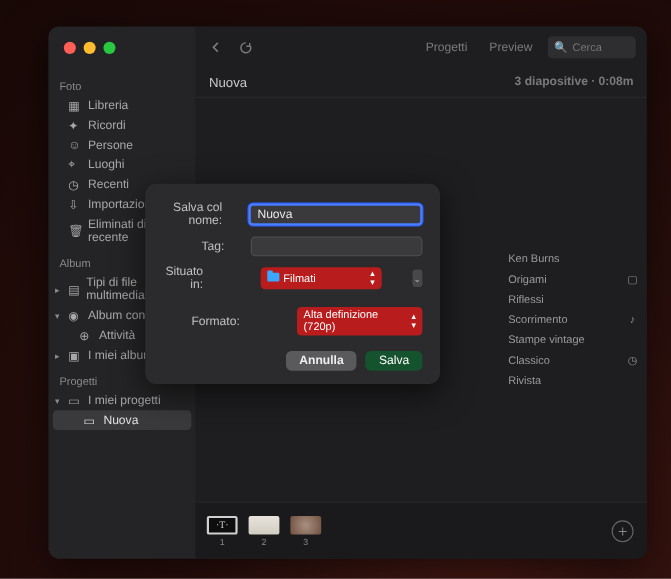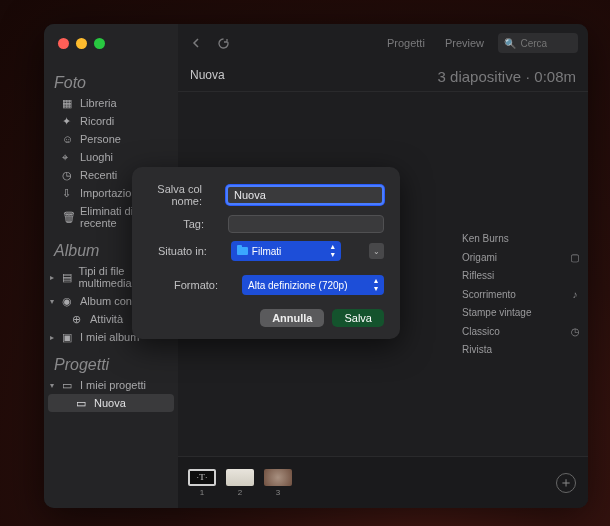--- a/index.html
+++ b/index.html
@@ -2,56 +2,56 @@
 <html><head>
 <meta charset="utf-8">
 <style>
   * { box-sizing: border-box; margin: 0; padding: 0; font-family: -apple-system, "Helvetica Neue", Arial, sans-serif; }
   body { background: radial-gradient(circle at 70% 90%, #4a1a14 0%, #2a0f0c 40%, #180806 100%); width: 610px; height: 526px; overflow: hidden; position: relative; }
   .window { position: absolute; left: 44px; top: 24px; width: 544px; height: 484px; background: #1c1c1e; border-radius: 10px; box-shadow: 0 10px 40px rgba(0,0,0,0.6); display: flex; overflow: hidden; }
   .traffic { position: absolute; top: 14px; left: 14px; display: flex; gap: 7px; z-index: 5; }
   .traffic span { width: 11px; height: 11px; border-radius: 50%; }
   .tl-close { background: #ff5f57; } .tl-min { background: #febc2e; } .tl-max { background: #28c840; }
   .sidebar { width: 134px; background: #242426; padding-top: 40px; color: #9a9a9c; font-size: 11px; }
-  .sb-section { padding: 4px 0 2px 10px; text-transform: none; color: #8a8a8c; font-size: 16px; margin-top: 6px; font-style: italic; }
+  .sb-section { padding: 4px 0 2px 10px; text-transform: none; color: #8a8a8c; font-size: 10px; margin-top: 6px; }
   .sb-item { display: flex; align-items: center; gap: 6px; padding: 3px 8px 3px 18px; color: #a8a8aa; position: relative; }
   .sb-item.sub { padding-left: 28px; }
   .sb-item.sel { background: #3a3a3c; border-radius: 4px; margin: 0 4px; color: #e0e0e2; }
   .sb-item .disc { position: absolute; left: 6px; font-size: 8px; color: #8a8a8c; }
   .sb-ico { width: 12px; height: 12px; display: inline-block; }
   .sb-lock { margin-left: auto; font-size: 9px; color: #7a7a7c; }
   .main { flex: 1; background: #1e1e20; display: flex; flex-direction: column; position: relative; }
   .toolbar { height: 38px; display: flex; align-items: center; padding: 0 10px; gap: 8px; }
   .nav-btn { width: 18px; height: 18px; color: #7a7a7c; display: flex; align-items: center; justify-content: center; }
   .tb-spacer { flex: 1; }
   .tb-tab { color: #7a7a7c; font-size: 11px; padding: 2px 6px; }
   .search { background: #2e2e30; border-radius: 4px; height: 20px; width: 80px; display: flex; align-items: center; padding: 0 6px; gap: 4px; }
   .search input { background: transparent; border: none; outline: none; color: #aaa; font-size: 10px; width: 100%; }
   .content-head { display: flex; justify-content: space-between; padding: 6px 12px; color: #c8c8ca; font-size: 12px; border-bottom: 1px solid #2a2a2c; }
-  .content-head .meta { color: #7a7a7c; font-size: 15px; }
+  .content-head .meta { color: #7a7a7c; font-size: 11px; font-weight: bold; }
   .stage { flex: 1; position: relative; }
   .themes { position: absolute; right: 6px; top: 140px; display: flex; flex-direction: column; gap: 4px; font-size: 10px; color: #9a9a9c; }
   .theme-row { display: flex; align-items: center; justify-content: space-between; width: 120px; padding: 1px 0; }
   .theme-ico { width: 14px; height: 14px; color: #8a8a8c; display: flex; align-items: center; justify-content: center; }
   .filmstrip { height: 52px; background: #1a1a1c; border-top: 1px solid #2a2a2c; display: flex; align-items: center; padding: 0 10px; gap: 10px; position: relative; }
   .thumb { width: 28px; height: 28px; border-radius: 3px; display: flex; flex-direction: column; align-items: center; }
   .thumb .img { width: 28px; height: 22px; border-radius: 2px; }
   .thumb .n { font-size: 8px; color: #888; margin-top: 2px; }
   .th1 { background: #0e0e0e; border: 2px solid #d0d0d0; display:flex; align-items:center; justify-content:center; color:#ccc; font-size:9px; font-family: serif;}
   .th2 { background: linear-gradient(#e8e4dc, #d0ccc0); }
   .th3 { background: radial-gradient(circle, #a89080, #705040); }
   .add-circ { position: absolute; right: 12px; width: 20px; height: 20px; border: 1px solid #666; border-radius: 50%; color: #888; display: flex; align-items: center; justify-content: center; font-size: 14px; }
 
   .sheet-dim { position: absolute; inset: 0; background: transparent; z-index: 10; }
   .sheet { position: absolute; left: 132px; top: 167px; width: 268px; background: #2b2b2d; border-radius: 10px; box-shadow: 0 8px 30px rgba(0,0,0,0.6); padding: 16px 16px 12px; z-index: 20; color: #d0d0d2; font-size: 11px; }
   .form-row { display: flex; align-items: center; gap: 24px; margin-bottom: 8px; }
   .form-row label { width: 70px; text-align: right; color: #c0c0c2; }
   .tinput { flex: 1; background: #3a3a3c; border: 2px solid #4a7dff; border-radius: 4px; padding: 2px 6px; color: #e8e8ea; font-size: 11px; outline: none; box-shadow: 0 0 0 1px #2a5dff; }
   .tinput.plain { border: 1px solid #505052; box-shadow: none; }
-  .select { flex: 1; background: #1d4ed8; border-radius: 4px; padding: 2px 6px; color: #fff; font-size: 10px; display: flex; align-items: center; justify-content: space-between; }
+  .select { flex: 1; background: #b91c1c; border-radius: 4px; padding: 2px 6px; color: #fff; font-size: 10px; display: flex; align-items: center; justify-content: space-between; margin-left: 28px; }
   .select.small { flex: 0 0 110px; }
   .sel-arrows { font-size: 8px; line-height: 8px; }
   .mini-btn { width: 18px; height: 16px; background: #48484a; border-radius: 3px; margin-left: 4px; display:flex; align-items:center; justify-content:center; font-size:8px; color:#bbb;}
   .sheet-btns { display: flex; justify-content: flex-end; gap: 8px; margin-top: 14px; }
   .btn { border-radius: 5px; padding: 3px 12px; font-size: 11px; border: none; }
   .btn-cancel { background: #5a5a5c; color: #eee; font-weight: bold; }
   .btn-primary { background: #14532d; color: #fff; }
   .folder-ico { display:inline-block; width:11px; height:8px; background:#3aa7ff; border-radius:1px; margin-right:4px; position:relative; }
   .folder-ico:before { content:""; position:absolute; top:-2px; left:0; width:5px; height:3px; background:#3aa7ff; border-radius:1px 1px 0 0; }
 </style>

